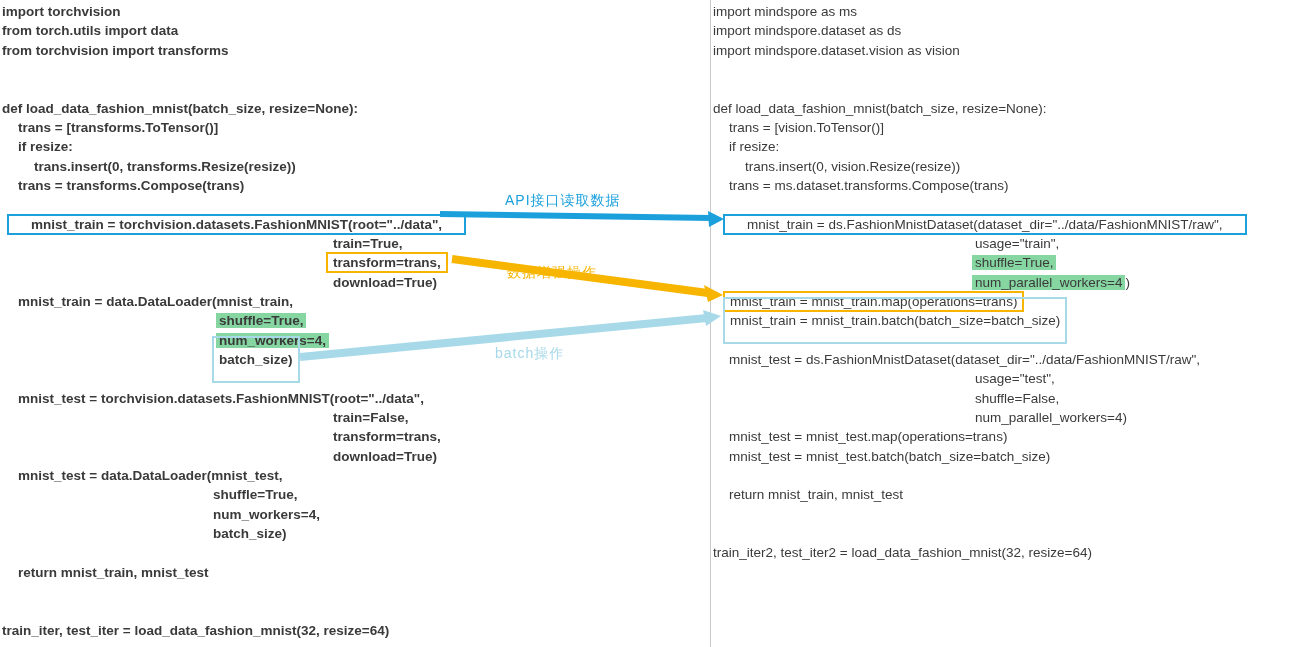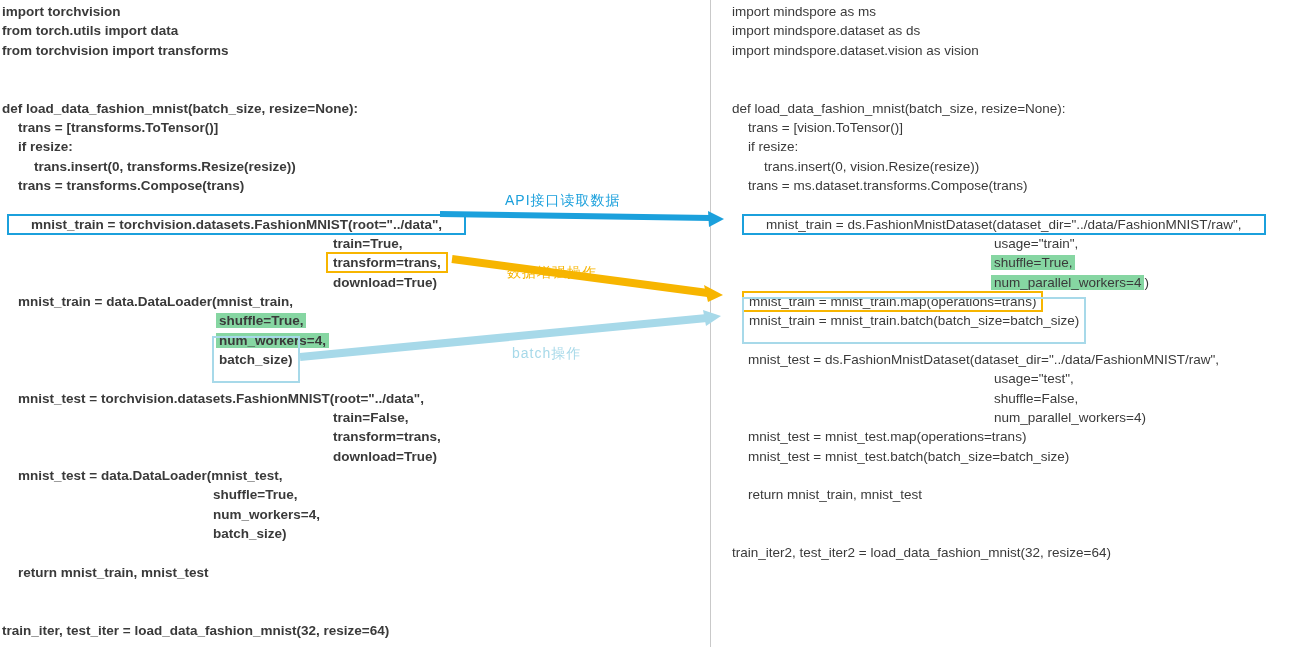--- a/index.html
+++ b/index.html
@@ -16,21 +16,21 @@
     position:absolute; left:710px; top:0; bottom:0; width:1px;
     background:var(--divider,#c9c9c9);
   }
 
   .code-col {
     position:absolute; top:2px;
     font-size:13.5px; color:var(--text,#3a3a3a);
     white-space:pre;
   }
   #col-left  { left:2px;font-weight:bold;   }
-  #col-right { left:732px; }
+  #col-right { left:713px; }
 
   .code-line { height:19.33px; line-height:19.33px; }
 
   .m-green     { background:var(--green,#86d6a2); padding:0 3px; }
   .m-box-blue  { border:2px solid var(--blue,#1ba0dc);    padding:1px 22px; }
   .m-box-orange{ border:2px solid var(--orange,#f7b500);  padding:1px 5px; }
   .m-box-lb    { border:2px solid var(--lightblue,#a7d9e9); padding:14px 5px;margin-top:20px; }
 
   .arrows { position:absolute; left:0; top:0; pointer-events:none; }
   .s-blue   { stroke:var(--blue,#1ba0dc);      stroke-width:6; }
@@ -40,21 +40,21 @@
   .f-orange { fill:var(--orange,#f7b500); }
   .f-lb     { fill:var(--lightblue,#a7d9e9); }
 
   .anno {
     position:absolute;
     font-size:14px; font-weight:normal; letter-spacing:1px;
     white-space:nowrap;
   }
   .anno-api   { left:505px; top:192px; color:var(--blue,#1ba0dc); }
   .anno-aug   { left:507px; top:264px; color:var(--orange,#f7a800); }
-  .anno-batch { left:512px; top:345px; color:var(--lightblue,#a7d9e9); }
+  .anno-batch { left:495px; top:345px; color:var(--lightblue,#a7d9e9); }
 </style>
 </head>
 <body>
 
 <div class="stage">
 
   <div class="divider"></div>
 
   <div id="col-left" class="code-col"><div class="code-line"><span>import torchvision</span></div><div class="code-line"><span>from torch.utils import data</span></div><div class="code-line"><span>from torchvision import transforms</span></div><div class="code-line"></div><div class="code-line"></div><div class="code-line"><span>def load_data_fashion_mnist(batch_size, resize=None):</span></div><div class="code-line" style="padding-left: 16px;"><span>trans = [transforms.ToTensor()]</span></div><div class="code-line" style="padding-left: 16px;"><span>if resize:</span></div><div class="code-line" style="padding-left: 32px;"><span>trans.insert(0, transforms.Resize(resize))</span></div><div class="code-line" style="padding-left: 16px;"><span>trans = transforms.Compose(trans)</span></div><div class="code-line"></div><div class="code-line" style="padding-left: 5px;"><span class="m-box-blue">mnist_train = torchvision.datasets.FashionMNIST(root="../data",</span></div><div class="code-line" style="padding-left: 331px;"><span>train=True,</span></div><div class="code-line" style="padding-left: 324px;"><span class="m-box-orange">transform=trans,</span></div><div class="code-line" style="padding-left: 331px;"><span>download=True)</span></div><div class="code-line" style="padding-left: 16px;"><span>mnist_train = data.DataLoader(mnist_train,</span></div><div class="code-line" style="padding-left: 214px;"><span class="m-green">shuffle=True,</span></div><div class="code-line" style="padding-left: 214px;"><span class="m-green">num_workers=4,</span></div><div class="code-line" style="padding-left: 210px;"><span class="m-box-lb">batch_size)</span></div><div class="code-line"></div><div class="code-line" style="padding-left: 16px;"><span>mnist_test = torchvision.datasets.FashionMNIST(root="../data",</span></div><div class="code-line" style="padding-left: 331px;"><span>train=False,</span></div><div class="code-line" style="padding-left: 331px;"><span>transform=trans,</span></div><div class="code-line" style="padding-left: 331px;"><span>download=True)</span></div><div class="code-line" style="padding-left: 16px;"><span>mnist_test = data.DataLoader(mnist_test,</span></div><div class="code-line" style="padding-left: 211px;"><span>shuffle=True,</span></div><div class="code-line" style="padding-left: 211px;"><span>num_workers=4,</span></div><div class="code-line" style="padding-left: 211px;"><span>batch_size)</span></div><div class="code-line"></div><div class="code-line" style="padding-left: 16px;"><span>return mnist_train, mnist_test</span></div><div class="code-line"></div><div class="code-line"></div><div class="code-line"><span>train_iter, test_iter = load_data_fashion_mnist(32, resize=64)</span></div></div>
   <div id="col-right" class="code-col"><div class="code-line"><span>import mindspore as ms</span></div><div class="code-line"><span>import mindspore.dataset as ds</span></div><div class="code-line"><span>import mindspore.dataset.vision as vision</span></div><div class="code-line"></div><div class="code-line"></div><div class="code-line"><span>def load_data_fashion_mnist(batch_size, resize=None):</span></div><div class="code-line" style="padding-left: 16px;"><span>trans = [vision.ToTensor()]</span></div><div class="code-line" style="padding-left: 16px;"><span>if resize:</span></div><div class="code-line" style="padding-left: 32px;"><span>trans.insert(0, vision.Resize(resize))</span></div><div class="code-line" style="padding-left: 16px;"><span>trans = ms.dataset.transforms.Compose(trans)</span></div><div class="code-line"></div><div class="code-line" style="padding-left: 10px;"><span class="m-box-blue">mnist_train = ds.FashionMnistDataset(dataset_dir="../data/FashionMNIST/raw",</span></div><div class="code-line" style="padding-left: 262px;"><span>usage="train",</span></div><div class="code-line" style="padding-left: 259px;"><span class="m-green">shuffle=True,</span></div><div class="code-line" style="padding-left: 259px;"><span class="m-green">num_parallel_workers=4</span><span>)</span></div><div class="code-line" style="padding-left: 10px;"><span class="m-box-orange">mnist_train = mnist_train.map(operations=trans)</span></div><div class="code-line" style="padding-left: 10px;"><span class="m-box-lb">mnist_train = mnist_train.batch(batch_size=batch_size)</span></div><div class="code-line"></div><div class="code-line" style="padding-left: 16px;"><span>mnist_test = ds.FashionMnistDataset(dataset_dir="../data/FashionMNIST/raw",</span></div><div class="code-line" style="padding-left: 262px;"><span>usage="test",</span></div><div class="code-line" style="padding-left: 262px;"><span>shuffle=False,</span></div><div class="code-line" style="padding-left: 262px;"><span>num_parallel_workers=4)</span></div><div class="code-line" style="padding-left: 16px;"><span>mnist_test = mnist_test.map(operations=trans)</span></div><div class="code-line" style="padding-left: 16px;"><span>mnist_test = mnist_test.batch(batch_size=batch_size)</span></div><div class="code-line"></div><div class="code-line" style="padding-left: 16px;"><span>return mnist_train, mnist_test</span></div><div class="code-line"></div><div class="code-line"></div><div class="code-line"><span>train_iter2, test_iter2 = load_data_fashion_mnist(32, resize=64)</span></div></div>

